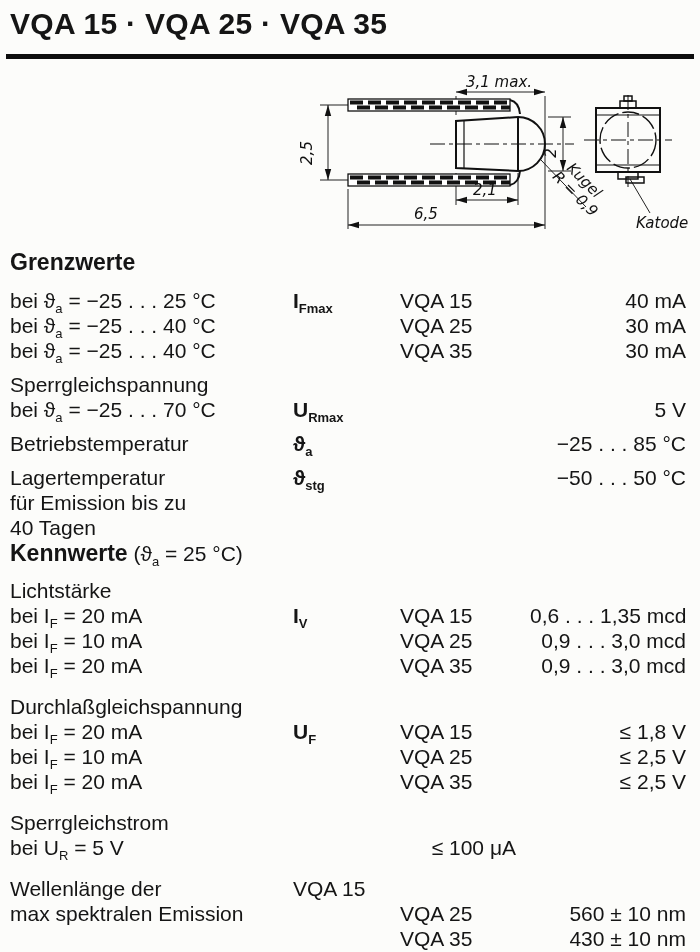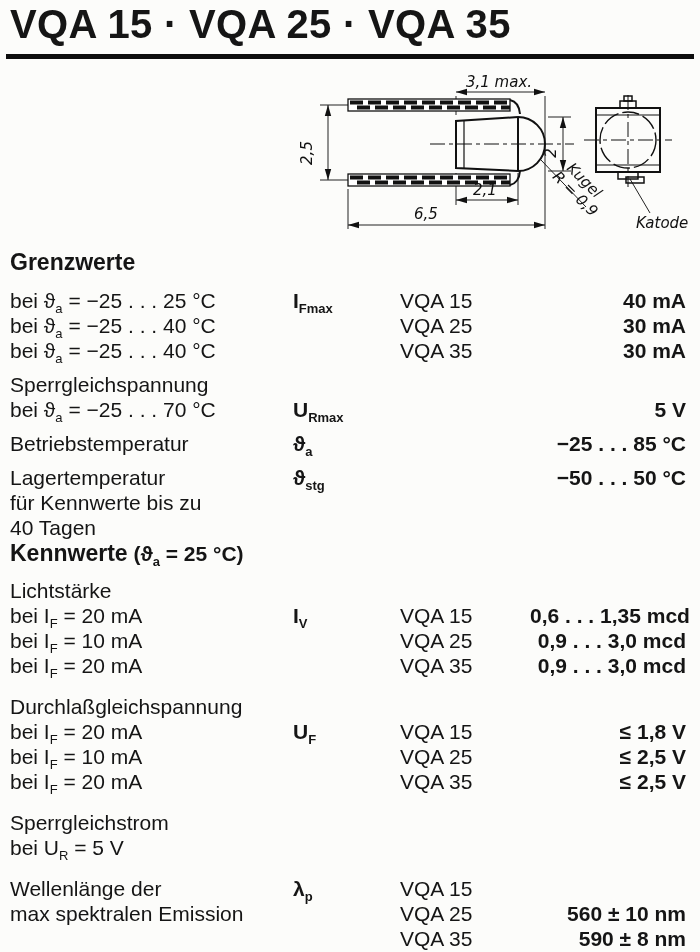--- a/index.html
+++ b/index.html
@@ -3,46 +3,46 @@
 <meta charset="utf-8">
 <style>
   html, body { margin: 0; padding: 0; }
   body {
     width: 700px; height: 952px; overflow: hidden;
     background: #fcfcfa; color: #151515;
     font-family: "Liberation Sans", "DejaVu Sans", sans-serif;
   }
   .page-title {
     margin: 0; padding: 6px 0 0 10px;
-    font-size: 40px; line-height: 36px; font-weight: 700; letter-spacing: 0.3px;
+    font-size: 30px; line-height: 36px; font-weight: 700; letter-spacing: 0.3px;
   }
   .title-rule {
     height: 5px; background: #0e0e0e; margin: 12px 6px 0 6px;
   }
   .drawing { position: relative; height: 182px; }
   .drawing svg { position: absolute; left: 278px; top: 2px; }
   .dim { font-family: "DejaVu Sans", sans-serif; font-style: italic; font-size: 15px; fill: #111; }
   .content { padding-left: 10px; }
   .section-heading { margin: 8px 0 12px; font-size: 23px; line-height: 26px; font-weight: 700; }
   .section-2 .section-heading { margin: 0 0 11px; }
-  .h-norm { font-weight: 700; font-size: 21px; }
+  .h-norm { font-weight: 400; font-size: 21px; }
   .group { margin: 0; }
   .section-1 .section-body .group + .group { margin-top: 9px; }
   .section-1 .section-body .group:nth-child(3),
   .section-1 .section-body .group:nth-child(4) { margin-top: 9px; }
   .section-2 .section-body .group + .group { margin-top: 16px; }
   .section-2 .section-body .group:nth-child(5) { margin-top: 5px; }
   .row {
     display: grid; grid-template-columns: 283px 107px 130px 1fr;
     font-size: 21px; line-height: 25px; min-height: 25px;
   }
   .c1 { white-space: nowrap; }
   .c2 { font-weight: 700; white-space: nowrap; }
   .c3 { font-weight: 400; white-space: nowrap; }
-  .c4 { text-align: right; padding-right: 14px; white-space: nowrap; font-weight: bold; }
+  .c4 { text-align: right; padding-right: 14px; white-space: nowrap; }
   sub { font-size: 13px; line-height: 0; }
 </style>
 </head>
 <body>
 
 <h1 class="page-title">VQA 15 · VQA 25 · VQA 35</h1>
 <div class="title-rule"></div>
 
 <div class="drawing">
   <svg width="420" height="176" viewBox="0 0 420 176">
@@ -174,21 +174,21 @@
   </div>
         </div>
         <div class="group">
           <div class="row">
     <span class="c1"><span>Lagertemperatur</span><sub></sub><span></span></span>
     <span class="c2"><span>ϑ</span><sub>stg</sub></span>
     <span class="c3"></span>
     <span class="c4">−50 . . . 50 °C</span>
   </div>
           <div class="row">
-    <span class="c1"><span>für Kennwerte bis zu</span><sub></sub><span></span></span>
+    <span class="c1"><span>für Emission bis zu</span><sub></sub><span></span></span>
     <span class="c2"><span></span><sub></sub></span>
     <span class="c3"></span>
     <span class="c4"></span>
   </div>
           <div class="row">
     <span class="c1"><span>40 Tagen</span><sub></sub><span></span></span>
     <span class="c2"><span></span><sub></sub></span>
     <span class="c3"></span>
     <span class="c4"></span>
   </div>
@@ -254,39 +254,39 @@
         <div class="group">
           <div class="row">
     <span class="c1"><span>Sperrgleichstrom</span><sub></sub><span></span></span>
     <span class="c2"><span></span><sub></sub></span>
     <span class="c3"></span>
     <span class="c4"></span>
   </div>
           <div class="row">
     <span class="c1"><span>bei U</span><sub>R</sub><span> = 5 V</span></span>
     <span class="c3"></span>
+    <span class="c4">≤ 100 μA</span>
   </div>
         </div>
         <div class="group">
           <div class="row">
     <span class="c1"><span>Wellenlänge der</span><sub></sub><span></span></span>
-    <span class="c2"><span>λ</span><sub>p</sub></span>
     <span class="c3">VQA 15</span>
   </div>
           <div class="row">
     <span class="c1"><span>max spektralen Emission</span><sub></sub><span></span></span>
     <span class="c2"><span></span><sub></sub></span>
     <span class="c3">VQA 25</span>
     <span class="c4">560 ± 10 nm</span>
   </div>
           <div class="row">
     <span class="c1"><span></span><sub></sub><span></span></span>
     <span class="c2"><span></span><sub></sub></span>
     <span class="c3">VQA 35</span>
-    <span class="c4">590 ± 8 nm</span>
+    <span class="c4">430 ± 10 nm</span>
   </div>
         </div>
         <div class="group">
           <div class="row">
     <span class="c1"><span>Öffnungswinkel</span><sub></sub><span></span></span>
     <span class="c2"><span>Θ</span><sub>e</sub></span>
     <span class="c3"></span>
     <span class="c4">100 °</span>
   </div>
         </div>

